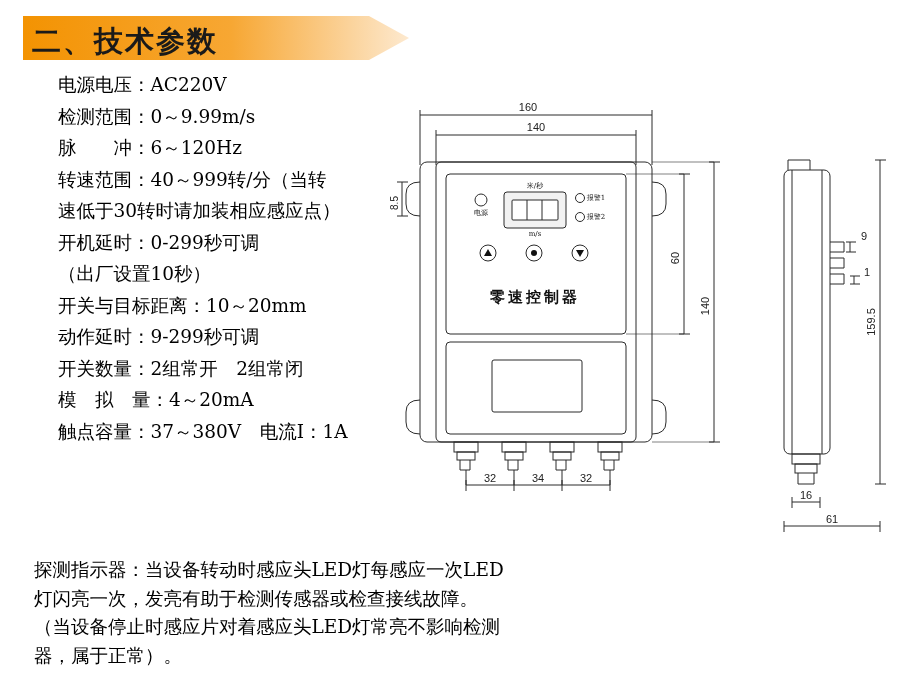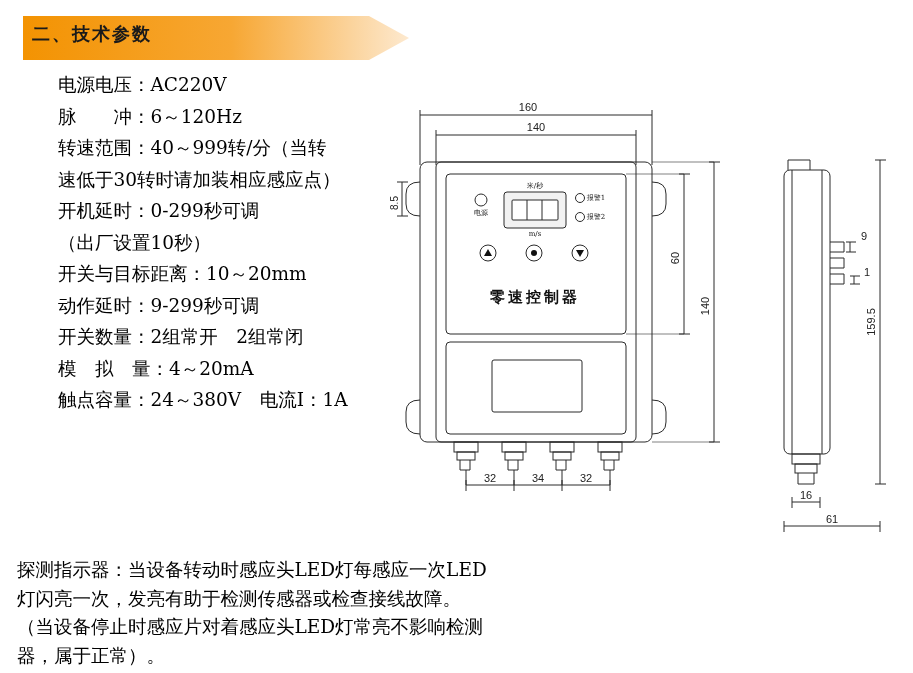--- a/index.html
+++ b/index.html
@@ -32,21 +32,21 @@
     position: absolute;
     left: 0;
     top: 0;
     width: 400px;
     height: 48px;
   }
   .heading-text {
     position: absolute;
     left: 18px;
     top: 8px;
-    font-size: 18px;
+    font-size: 29px;
     font-weight: bold;
     letter-spacing: 2px;
     color: #1a1a1a;
     font-family: "DejaVu Serif", "Liberation Serif", serif;
   }
 
   
   .spec-list {
     position: absolute;
     left: 26px;
@@ -57,21 +57,21 @@
     font-size: 18.5px;
     color: #000;
     line-height: 1.0;
     margin-bottom: 13px;
     white-space: nowrap;
     font-family: "DejaVu Serif", "Liberation Serif", serif;
     margin-left: 32px;
   }
   .spec-foot {
     position: absolute;
-    left: 17px;
+    left: 34px;
     top: 556px;
     width: 475px;
     font-size: 18.5px;
     line-height: 1.55;
     color: #000;
     font-family: "DejaVu Serif", "Liberation Serif", serif;
   }
 
   
   .drawing {
@@ -121,30 +121,31 @@
         </linearGradient>
       </defs>
       <polygon points="0,2 355,2 395,24 355,46 0,46" fill="url(#bannerGrad)"></polygon>
       <rect x="0" y="2" width="9" height="44" fill="#ffffff"></rect>
     </svg>
     <div class="heading-text">二、技术参数</div>
   </div>
 
   <div class="spec-list">
     <div class="spec-line">电源电压：AC220V</div>
+    <div class="spec-line">检测范围：0～9.99m/s</div>
     <div class="spec-line">脉　　冲：6～120Hz</div>
     <div class="spec-line">转速范围：40～999转/分（当转</div>
     <div class="spec-line">速低于30转时请加装相应感应点）</div>
     <div class="spec-line">开机延时：0-299秒可调</div>
     <div class="spec-line">（出厂设置10秒）</div>
     <div class="spec-line">开关与目标距离：10～20mm</div>
     <div class="spec-line">动作延时：9-299秒可调</div>
     <div class="spec-line">开关数量：2组常开　2组常闭</div>
     <div class="spec-line">模　拟　量：4～20mA</div>
-    <div class="spec-line">触点容量：24～380V　电流I：1A</div>
+    <div class="spec-line">触点容量：37～380V　电流I：1A</div>
   </div>
 
   <div class="spec-foot">探测指示器：当设备转动时感应头LED灯每感应一次LED灯闪亮一次，发亮有助于检测传感器或检查接线故障。（当设备停止时感应片对着感应头LED灯常亮不影响检测器，属于正常）。</div>
 
   <div class="drawing">
     <svg width="530" height="470" viewBox="0 0 530 470">
       <g stroke="#2b2b2b" fill="none" stroke-width="1">
 
         <line x1="36" y1="45" x2="268" y2="45"></line>
         <line x1="36" y1="40" x2="36" y2="52"></line>

